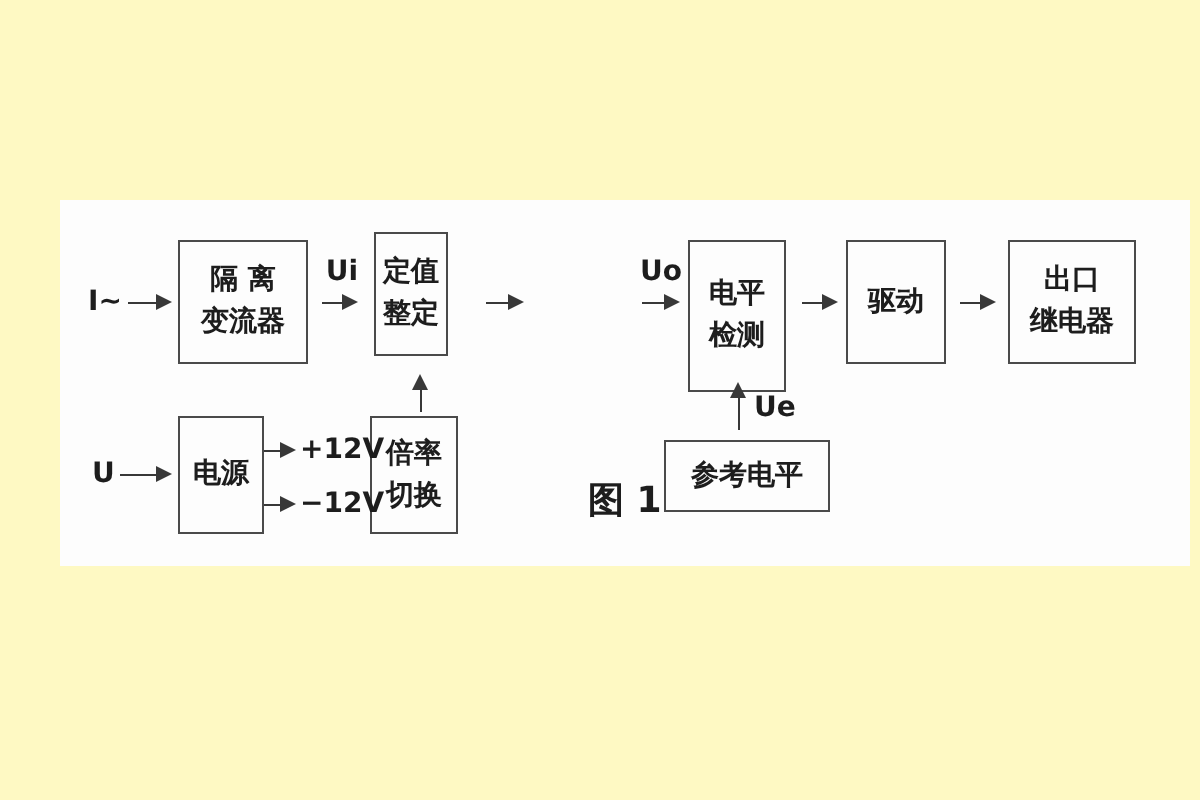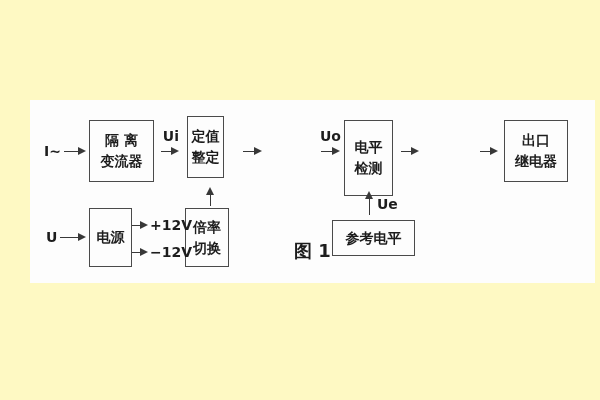--- a/index.html
+++ b/index.html
@@ -42,20 +42,23 @@
     <span class="bl">隔 离</span>
     <span class="bl">变流器</span>
   </div>
   <div class="box" style="left:187px;top:116px;width:37px;height:62px">
     <span class="bl">定值</span>
     <span class="bl">整定</span>
   </div>
   <div class="box" style="left:344px;top:120px;width:49px;height:76px">
     <span class="bl">电平</span>
     <span class="bl">检测</span>
+  </div>
+  <div class="box" style="left:423px;top:120px;width:50px;height:62px">
+    <span class="bl">驱动</span>
   </div>
   <div class="box" style="left:504px;top:120px;width:64px;height:62px">
     <span class="bl">出口</span>
     <span class="bl">继电器</span>
   </div>
 
   <div class="box" style="left:89px;top:208px;width:43px;height:59px">
     <span class="bl">电源</span>
   </div>
   <div class="box" style="left:185px;top:208px;width:44px;height:59px">

